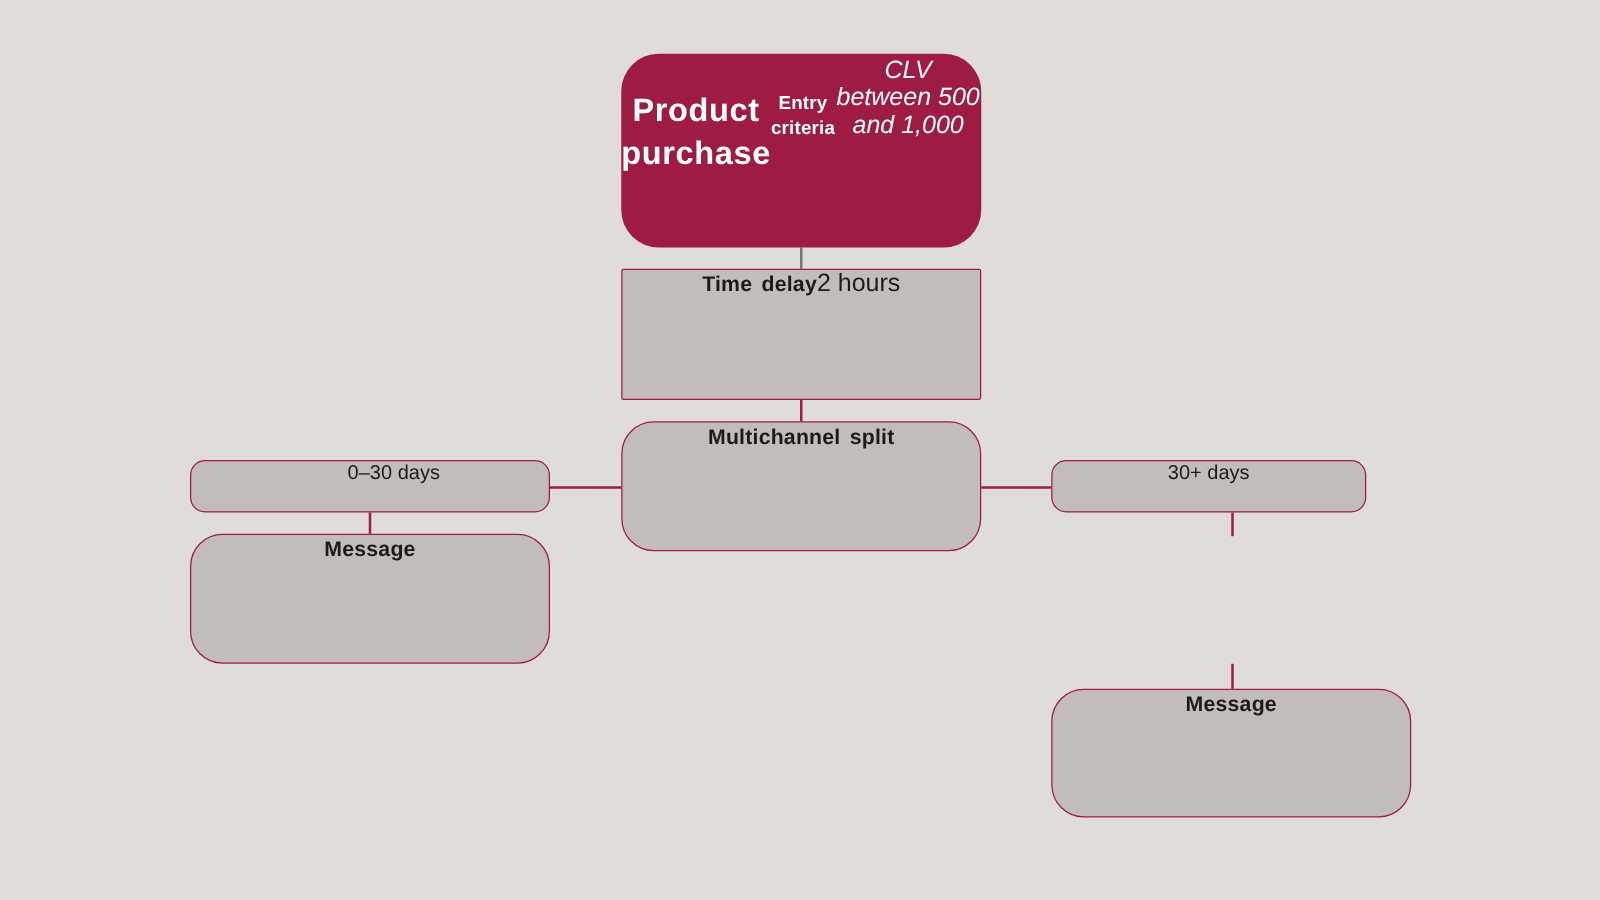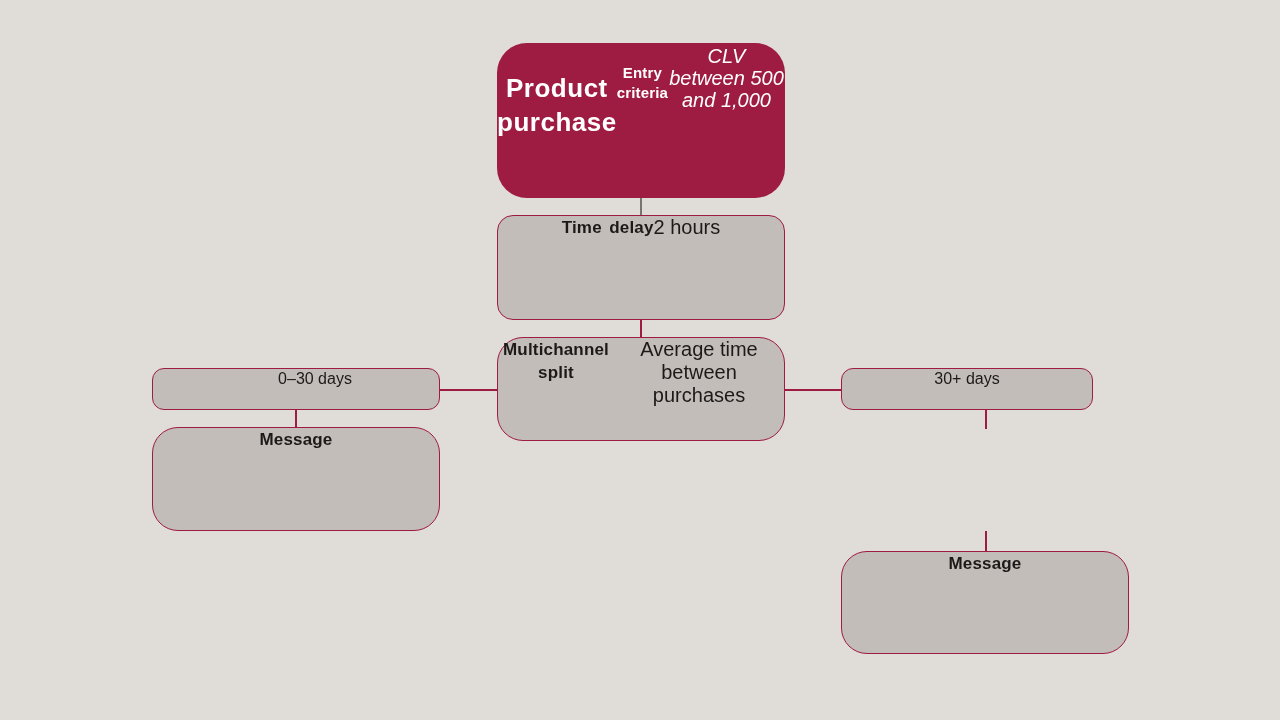--- a/index.html
+++ b/index.html
@@ -38,36 +38,36 @@
   }
   .trigger-title {
     margin-top: 28px;
     font-size: 26px;
     font-weight: bold;
     letter-spacing: 0.02em;
     word-spacing: 0.18em;
     line-height: 34px;
   }
   .trigger-subtitle {
-    margin-top: 20px;
+    margin-top: 30px;
     font-size: 15px;
     font-weight: bold;
     line-height: 20px;
     letter-spacing: 0.01em;
   }
   .trigger-criteria {
     margin-top: 2px;
     font-size: 20px;
     line-height: 22px;
     font-style: italic;
   }
   .node-timedelay {
     left: 497px; top: 215px;
     width: 288px; height: 105px;
-    border-radius: 16px;
+    border-radius: 2px;
   }
   .node-conditional {
     left: 497px; top: 337px;
     width: 288px; height: 104px;
     border-radius: 26px;
   }
   .node-condition-label-left {
     left: 152px; top: 368px;
     width: 288px; height: 42px;
     border-radius: 12px;
@@ -145,21 +145,20 @@
     <div class="trigger-criteria">CLV between 500 and 1,000</div>
   </div>
 
   <div class="node node-gray node-timedelay">
     <div class="node-title">Time delay</div>
     <div class="node-body">2 hours</div>
   </div>
 
   <div class="node node-gray node-conditional">
     <div class="node-title">Multichannel split</div>
-    <div class="node-body body-split">Average time between purchases</div>
   </div>
 
   <div class="node node-gray node-condition-label-left">
     <div class="node-label">0–30 days</div>
   </div>
 
   <div class="node node-gray node-message-left">
     <div class="node-title">Message</div>
   </div>
 

